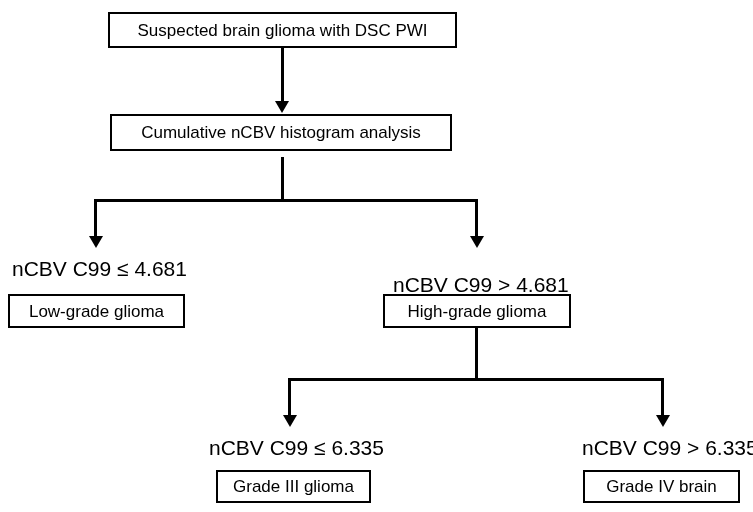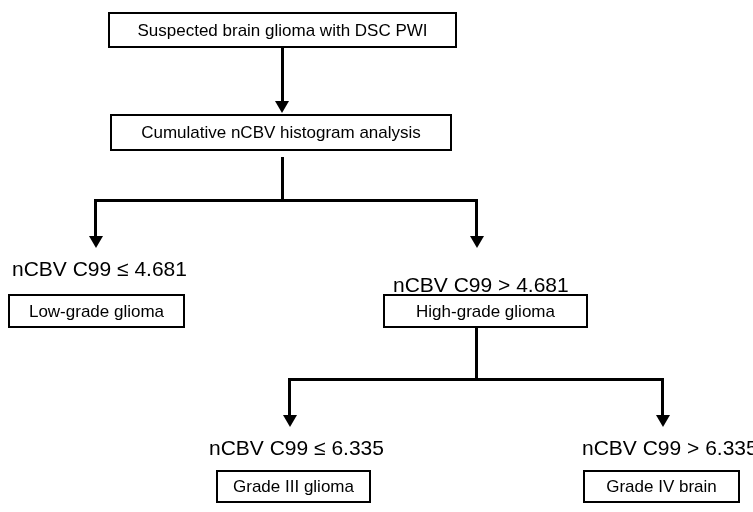--- a/index.html
+++ b/index.html
@@ -76,21 +76,21 @@
   <div class="conn vline" style="left:475px; top:199px; height:38px;"></div>
   <div class="arrowhead" style="left:470px; top:236px;"></div>
 
   <div class="edge-label" style="left:12px; top:258px;">nCBV C99 ≤ 4.681</div>
   <div class="edge-label" style="left:393px; top:258px;margin-top:16px;">nCBV C99 &gt; 4.681</div>
 
   <div class="node" style="left:8px; top:294px; width:177px; height:34px;justify-content:center;">
     <span>Low-grade glioma</span>
   </div>
 
-  <div class="node" style="left:383px; top:294px; width:205px; height:34px;">
+  <div class="node" style="left:383px; top:294px; width:188px; height:34px;">
     <span>High-grade glioma</span>
   </div>
 
   <div class="conn vline" style="left:475px; top:328px; height:52px;"></div>
 
   <div class="conn hline" style="left:288px; top:378px; width:376px;"></div>
 
   <div class="conn vline" style="left:288px; top:378px; height:38px;"></div>
   <div class="arrowhead" style="left:283px; top:415px;"></div>
 

